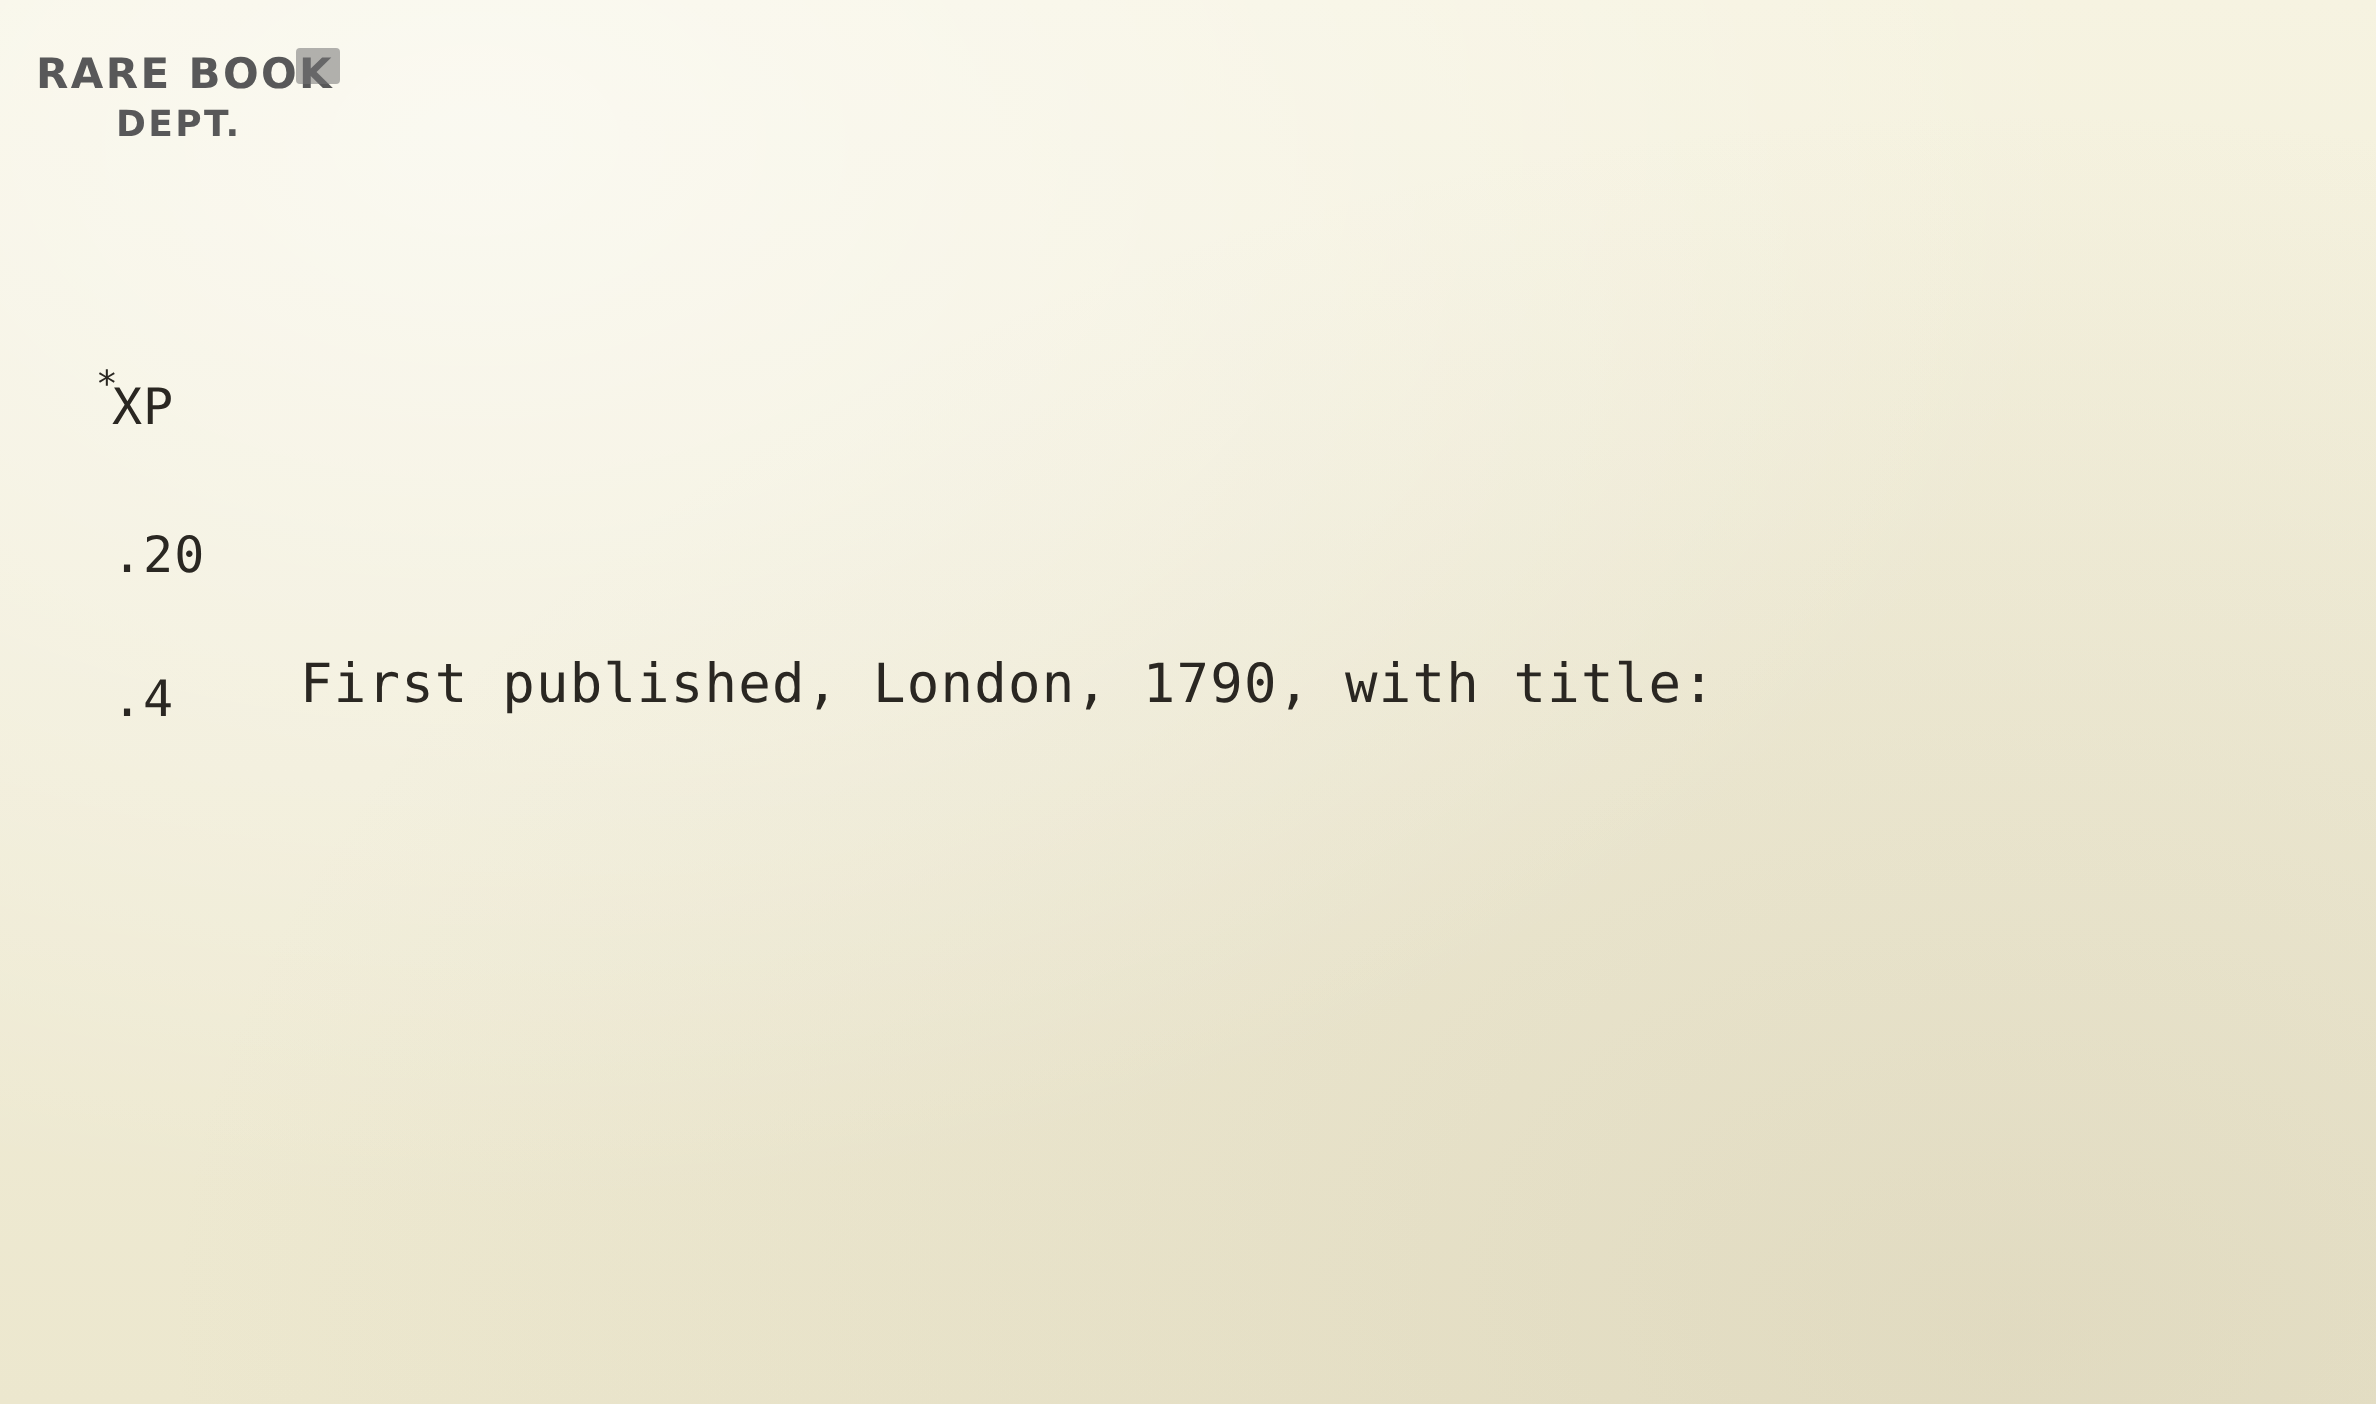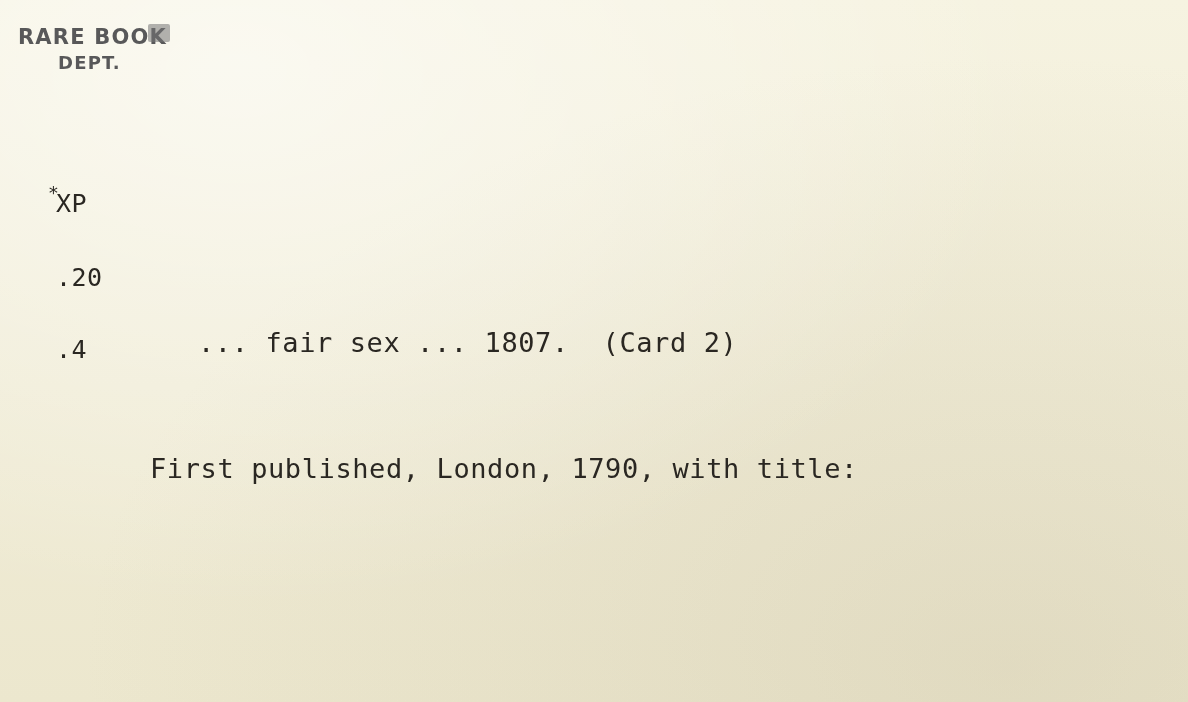--- a/index.html
+++ b/index.html
@@ -106,21 +106,20 @@
     <div class="line1">Rare Book</div>
     <div class="line2">Dept.</div>
     <div class="smudge"></div>
   </div>
 
   <div class="callnum l1"><span class="star">*</span><span>XP</span></div>
   <div class="callnum l2">.20</div>
   <div class="callnum l3">.4</div>
 
   <div class="body-block">
-    <span class="ln ind">... fair sex ... 1807.  (Card 2)</span>
     <span class="ln">First published, London, 1790, with title:</span>
     
     
     
     
     
   </div>
 
 </div>
 

